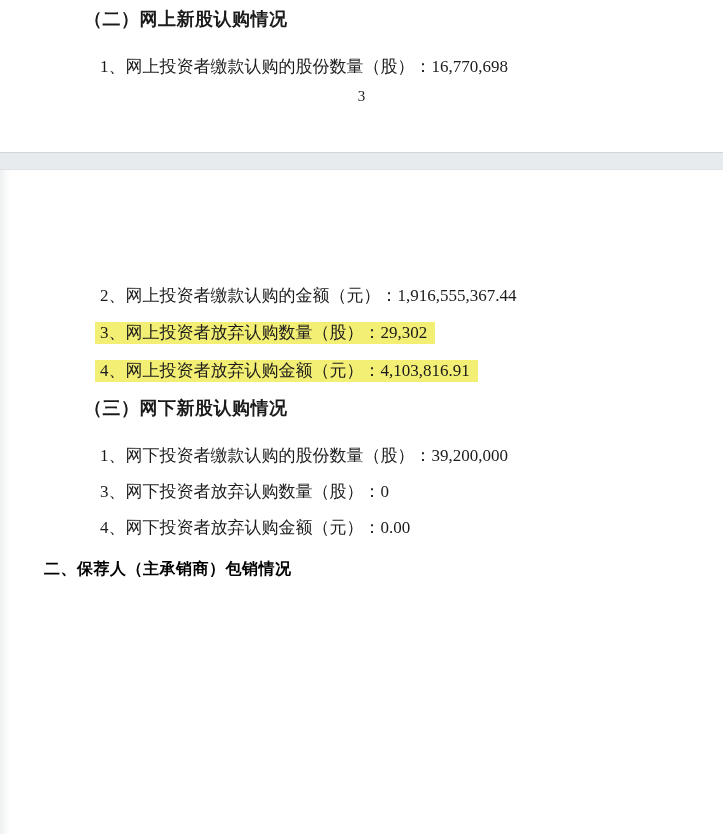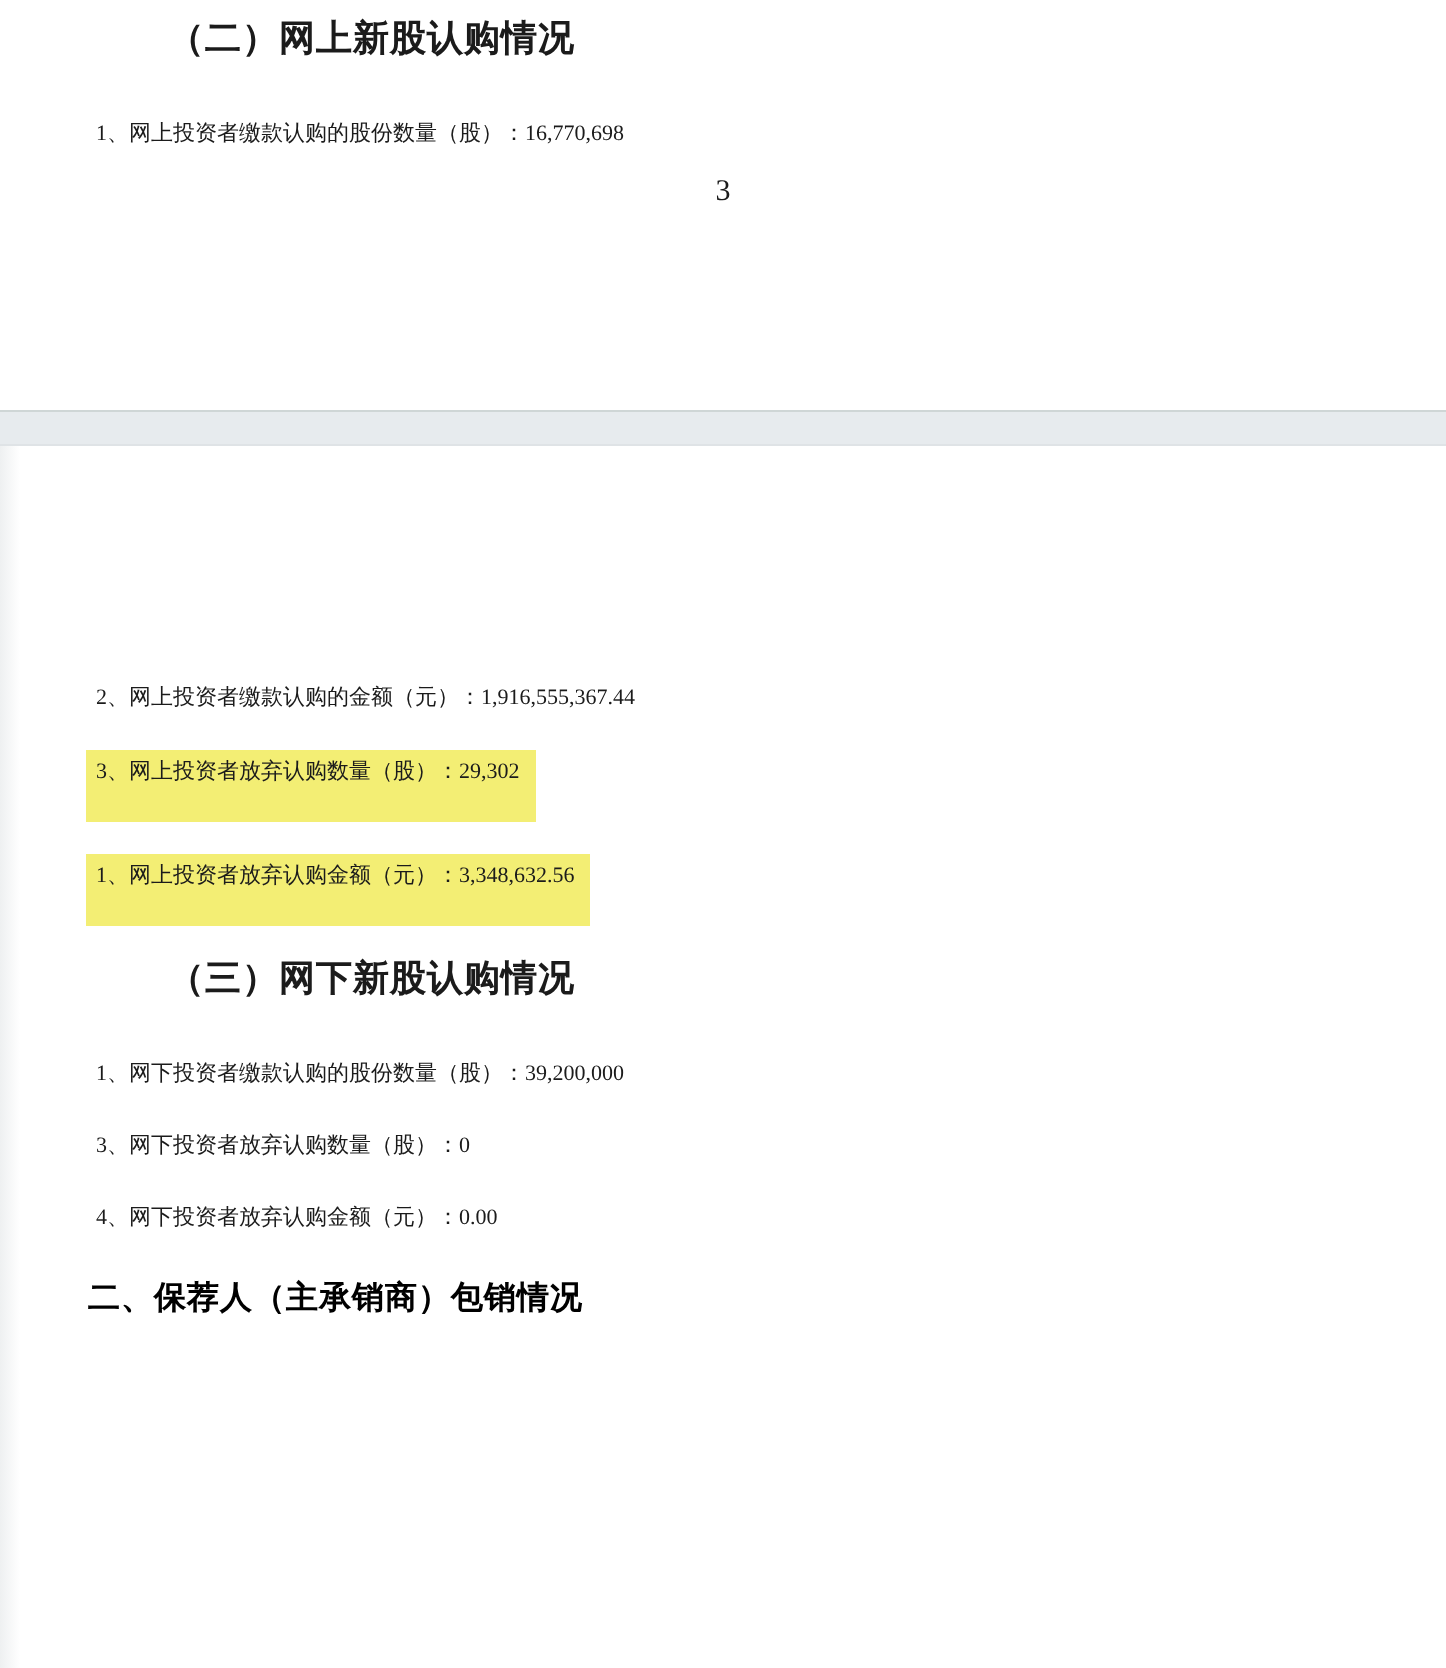--- a/index.html
+++ b/index.html
@@ -12,36 +12,36 @@
   .viewer {
     width: 723px;
     height: 834px;
     overflow: hidden;
     background: #ffffff;
     position: relative;
   }
 
   
   .page-top {
-    height: 205px;
+    height: 152px;
     background: #ffffff;
     position: relative;
   }
   .section-heading {
     font-size: 18px;
     line-height: 22px;
     font-weight: bold;
     margin-left: 84px;
     letter-spacing: 0.5px;
   }
   .page-top .section-heading { padding-top: 8px; }
   .body-line {
-    font-size: 11px;
+    font-size: 17px;
     line-height: 20px;
-    margin-left: 48px;
+    margin-left: 100px;
     white-space: nowrap;
   }
   .page-top .body-line { margin-top: 27px; }
   .page-number {
     position: absolute;
     top: 88px;
     left: 0;
     width: 100%;
     text-align: center;
     font-size: 15px;
@@ -70,21 +70,21 @@
     width: 10px;
     background: linear-gradient(to right, #eef0f1, #ffffff);
     pointer-events: none;
   }
   .page-bottom .body-line { margin-bottom: 16px; }
   .hl {
     background: var(--hl, #f3ee74);
   }
   .mark-line {
     display: inline-block;
-    padding: 2px 8px 16px 5px;
+    padding: 2px 8px 2px 5px;
     margin-left: -5px;
     line-height: 18px;
   }
   .page-bottom .section-heading {
     margin-top: 1px;
     margin-bottom: 28px;
     line-height: 20px;
   }
   .chapter-heading {
     font-size: 16px;
@@ -118,21 +118,21 @@
 
   <div class="page-bottom">
 
     <div class="body-line">2、网上投资者缴款认购的金额（元）：1,916,555,367.44</div>
 
     <div class="body-line">
       <span class="hl mark-line">3、网上投资者放弃认购数量（股）：29,302</span>
     </div>
 
     <div class="body-line">
-      <span class="hl mark-line">1、网上投资者放弃认购金额（元）：3,348,632.56</span>
+      <span class="hl mark-line">4、网上投资者放弃认购金额（元）：4,103,816.91</span>
     </div>
 
     <div class="section-heading">（三）网下新股认购情况</div>
 
     <div class="body-line">1、网下投资者缴款认购的股份数量（股）：39,200,000</div>
     <div class="body-line">3、网下投资者放弃认购数量（股）：0</div>
     <div class="body-line">4、网下投资者放弃认购金额（元）：0.00</div>
 
     <div class="chapter-heading">二、保荐人（主承销商）包销情况</div>
 

